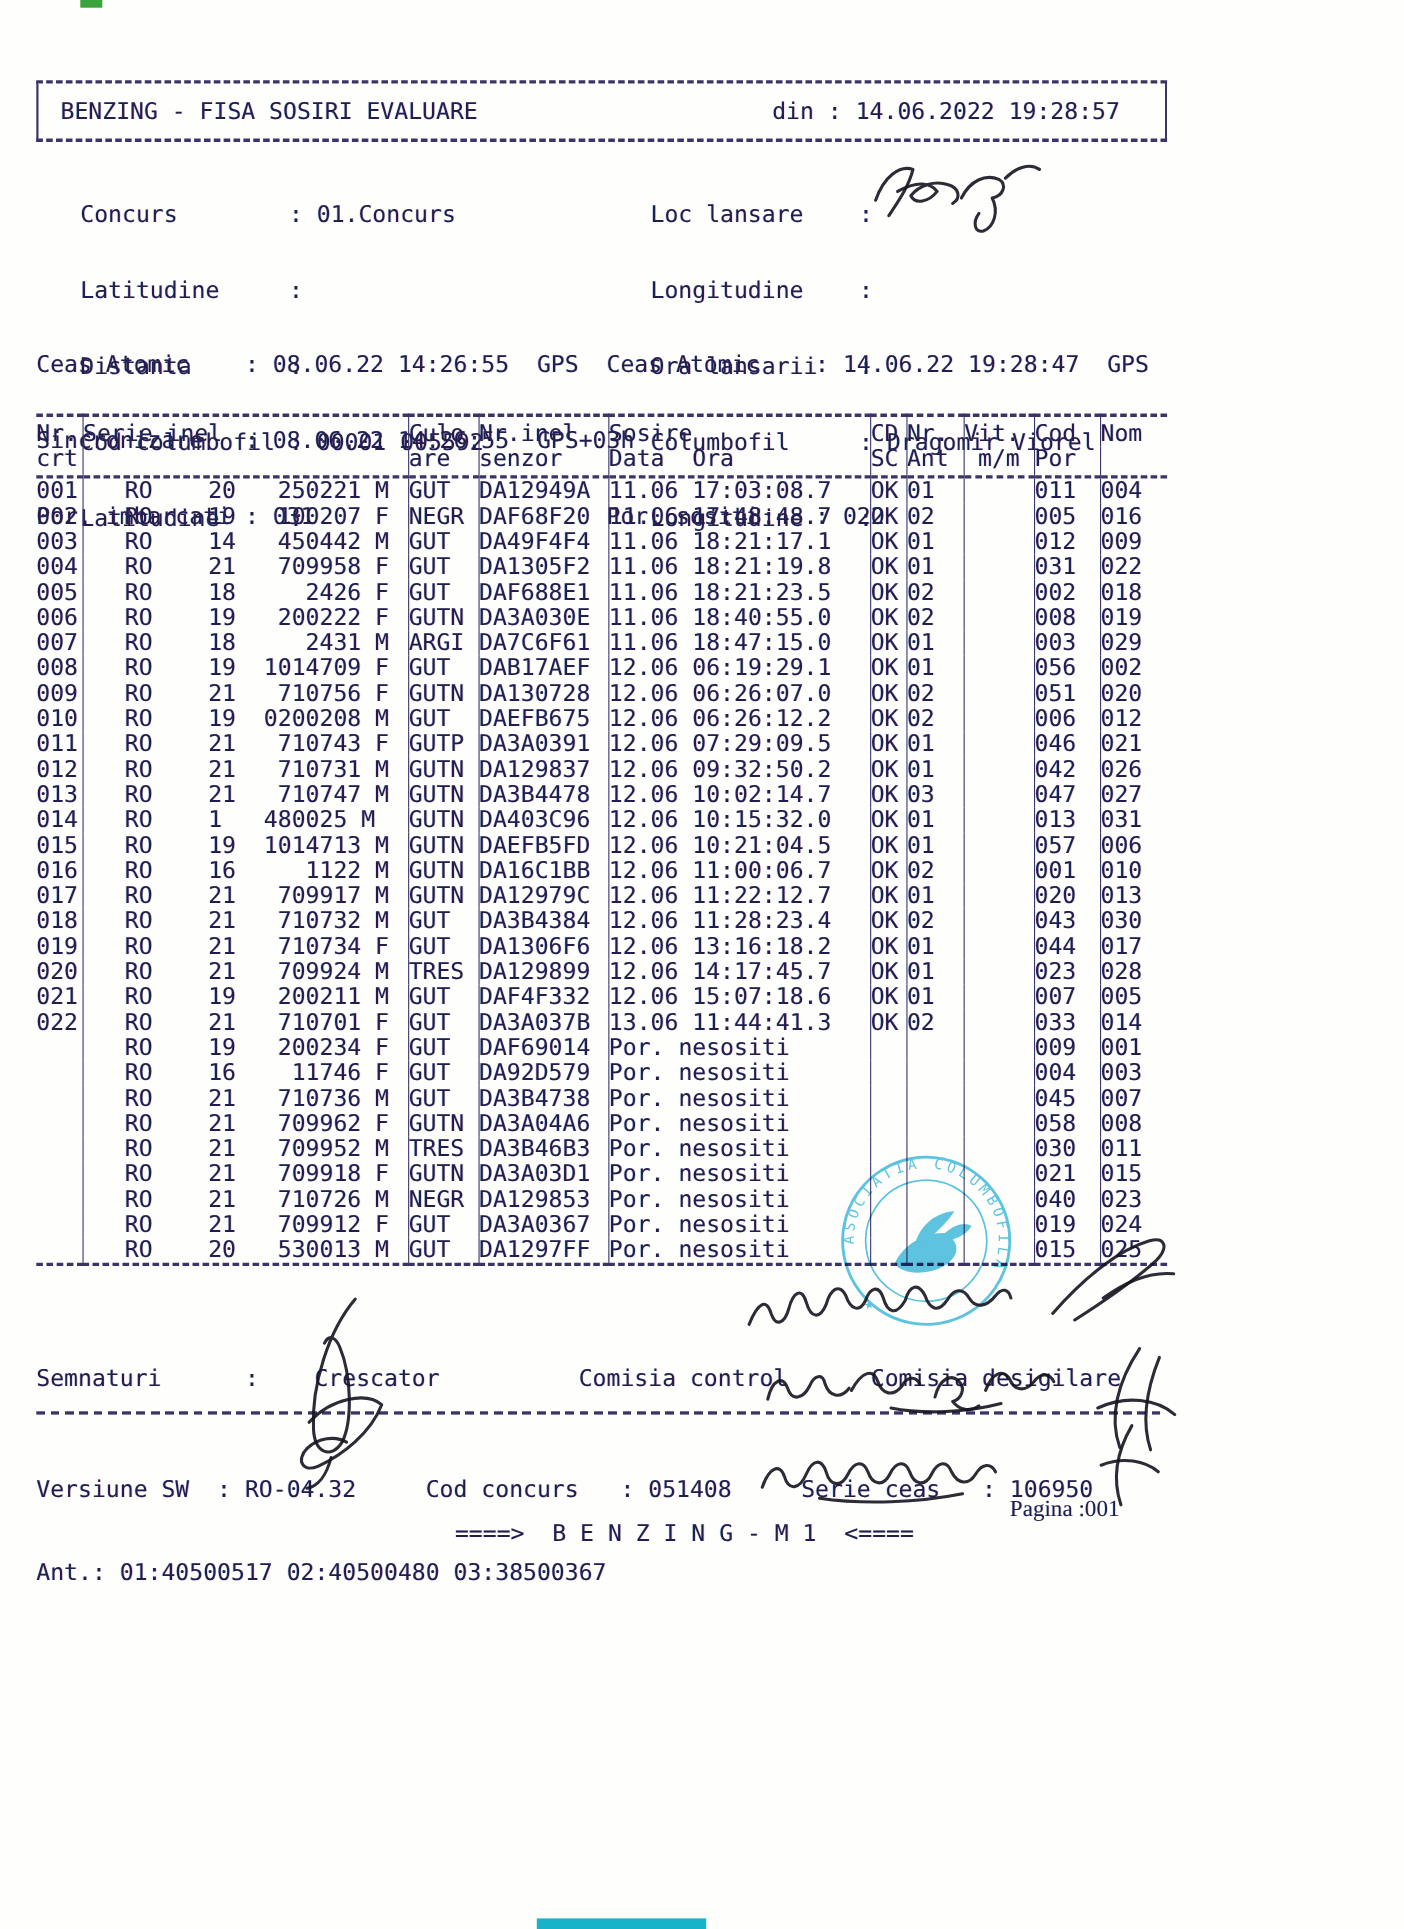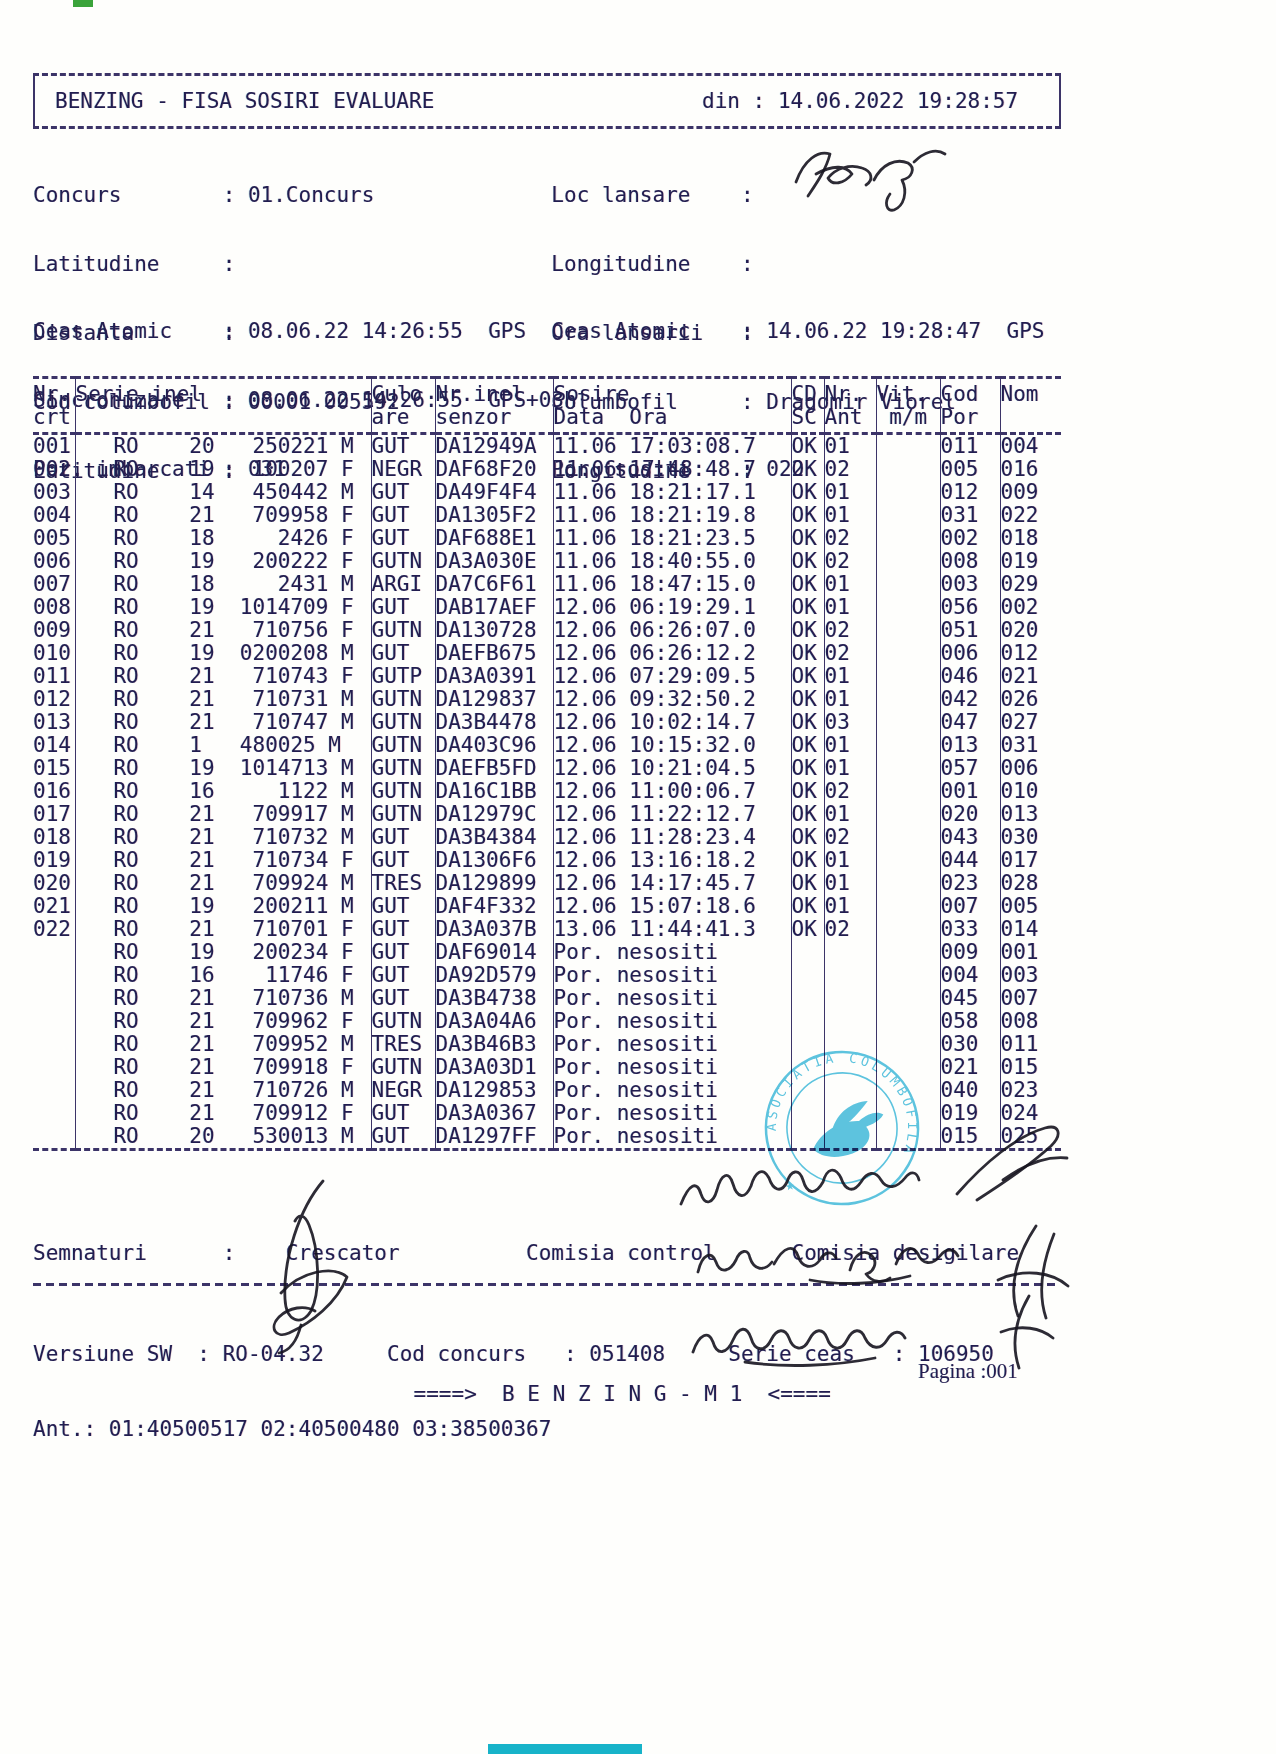--- a/index.html
+++ b/index.html
@@ -74,21 +74,21 @@
 <div>
 
   <div class="artifact" style="left:73px;top:0;width:20px;height:7px;background:#3aa33a;"></div>
   <div class="artifact" style="left:488px;top:1744px;width:154px;height:10px;background:#17b3c9;"></div>
 
   <div class="titlebox">
     <span class="mono title">BENZING - FISA SOSIRI EVALUARE</span>
     <span class="mono din"><span>din :</span> <span>14.06.2022 19:28:57</span></span>
   </div>
 
-  <div class="lineblock mono" style="top:138px;">
+  <div class="lineblock mono" style="top:138px;margin-left:40px;">
     <div>Concurs        : 01.Concurs              Loc lansare    :</div>
     <div>Latitudine     :                         Longitudine    :</div>
     <div>Distanta       :                         Ora lansarii   :</div>
     <div>Cod columbofil : 00001 005592            Columbofil     : Dragomir Viorel</div>
     <div>Latitudine     :                         Longitudine    :</div>
   </div>
 
   <div class="lineblock mono" style="top:274px;">
     <div>Ceas Atomic    : 08.06.22 14:26:55  GPS  Ceas Atomic    : 14.06.22 19:28:47  GPS</div>
     <div>Sincronizare   : 08.06.22 14:26:55  GPS+03h</div>

